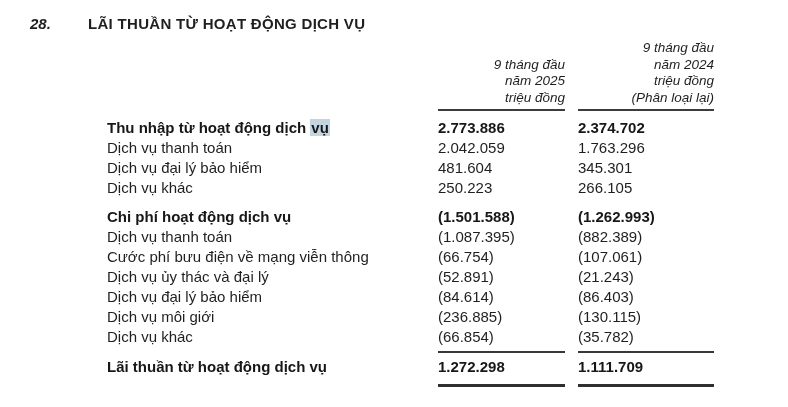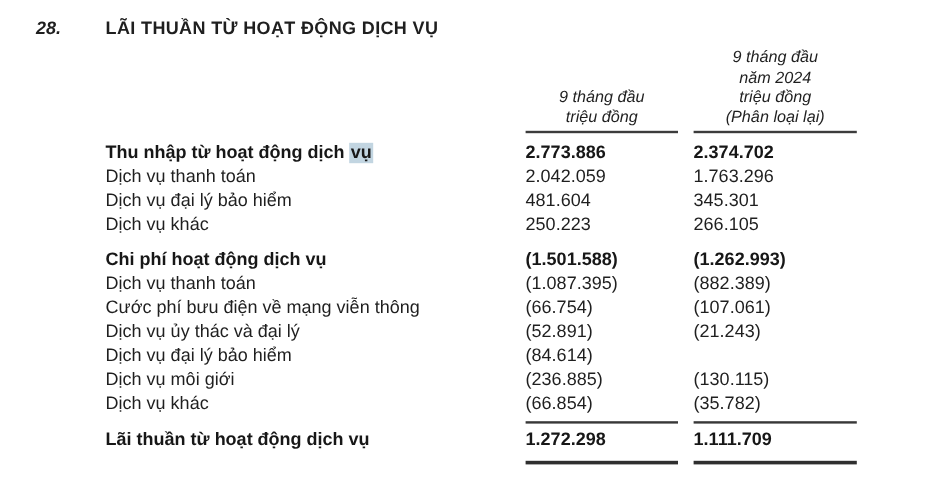--- a/index.html
+++ b/index.html
@@ -38,30 +38,30 @@
     margin-left: 58px;
     margin-top: 8px;
     width: 626px;
   }
   .row {
     display: grid;
     grid-template-columns: 350px 127px 13px 136px;
     align-items: end;
   }
   .cell { min-height: 1px; }
-  .label { text-align: left; font-size: 15px; }
+  .label { text-align: left; font-size: 15px; margin-left: 19px; }
   .num   { text-align: left; font-size: 15px; }
   .bold .label, .bold .num { font-weight: bold; color: #171717; }
 
   
   .header-row .hdr {
     font-style: italic;
     font-size: 13.5px;
     line-height: 16.5px;
-    text-align: center;
+    text-align: right;
     padding-bottom: 3px;
     border-bottom: 2px solid #3c3c3c;
   }
   
   .data-row { height: 20px; line-height: 20px; }
   .first-after-header { margin-top: 7px; }
   .gap-before { margin-top: 9px; }
 
   
   .rule-row { margin-top: 4px; }
@@ -87,20 +87,21 @@
     <span class="sec-num">28.</span>
     <span class="title">LÃI THUẦN TỪ HOẠT ĐỘNG DỊCH VỤ</span>
   </div>
 
   <div class="table">
 
     <div class="row header-row">
       <div class="cell label"></div>
       <div class="cell hdr">
         <div>9 tháng đầu</div>
+        <div>năm 2025</div>
         <div>triệu đồng</div>
       </div>
       <div class="cell"></div>
       <div class="cell hdr">
         <div>9 tháng đầu</div>
         <div>năm 2024</div>
         <div>triệu đồng</div>
         <div>(Phân loại lại)</div>
       </div>
     </div>
@@ -159,20 +160,21 @@
     <div class="cell label">Dịch vụ ủy thác và đại lý</div>
     <div class="cell num">(52.891)</div>
     <div class="cell"></div>
     <div class="cell num">(21.243)</div>
   </div>
 
   <div class="row data-row">
     <div class="cell label">Dịch vụ đại lý bảo hiểm</div>
     <div class="cell num">(84.614)</div>
     <div class="cell"></div>
+    <div class="cell num">(86.403)</div>
   </div>
 
   <div class="row data-row">
     <div class="cell label">Dịch vụ môi giới</div>
     <div class="cell num">(236.885)</div>
     <div class="cell"></div>
     <div class="cell num">(130.115)</div>
   </div>
 
   <div class="row data-row">

